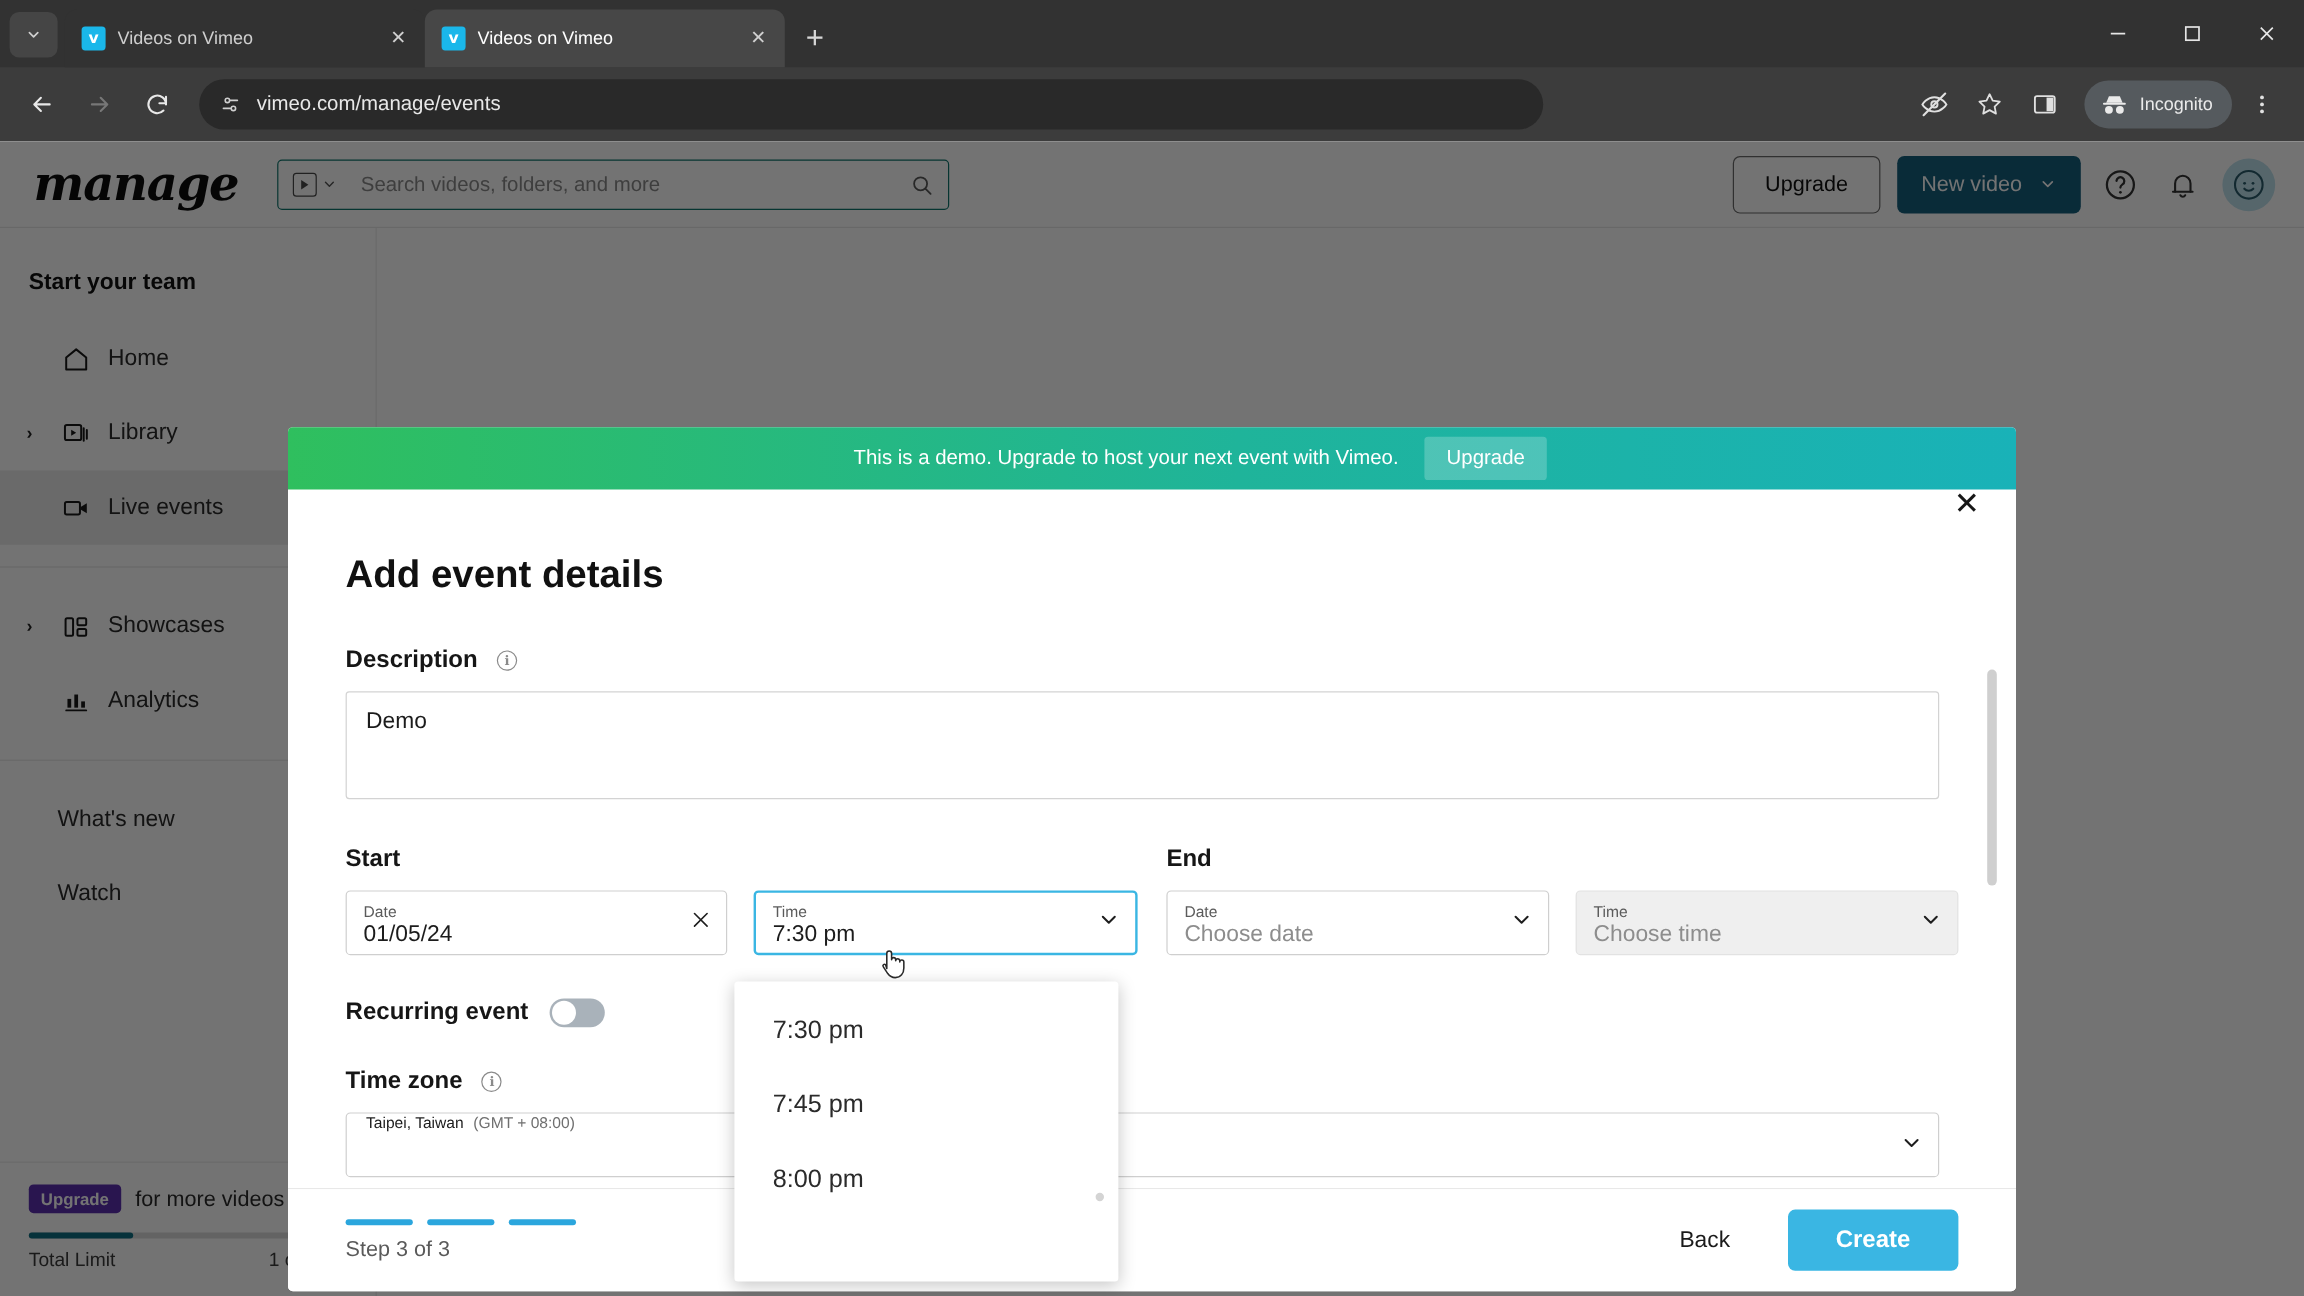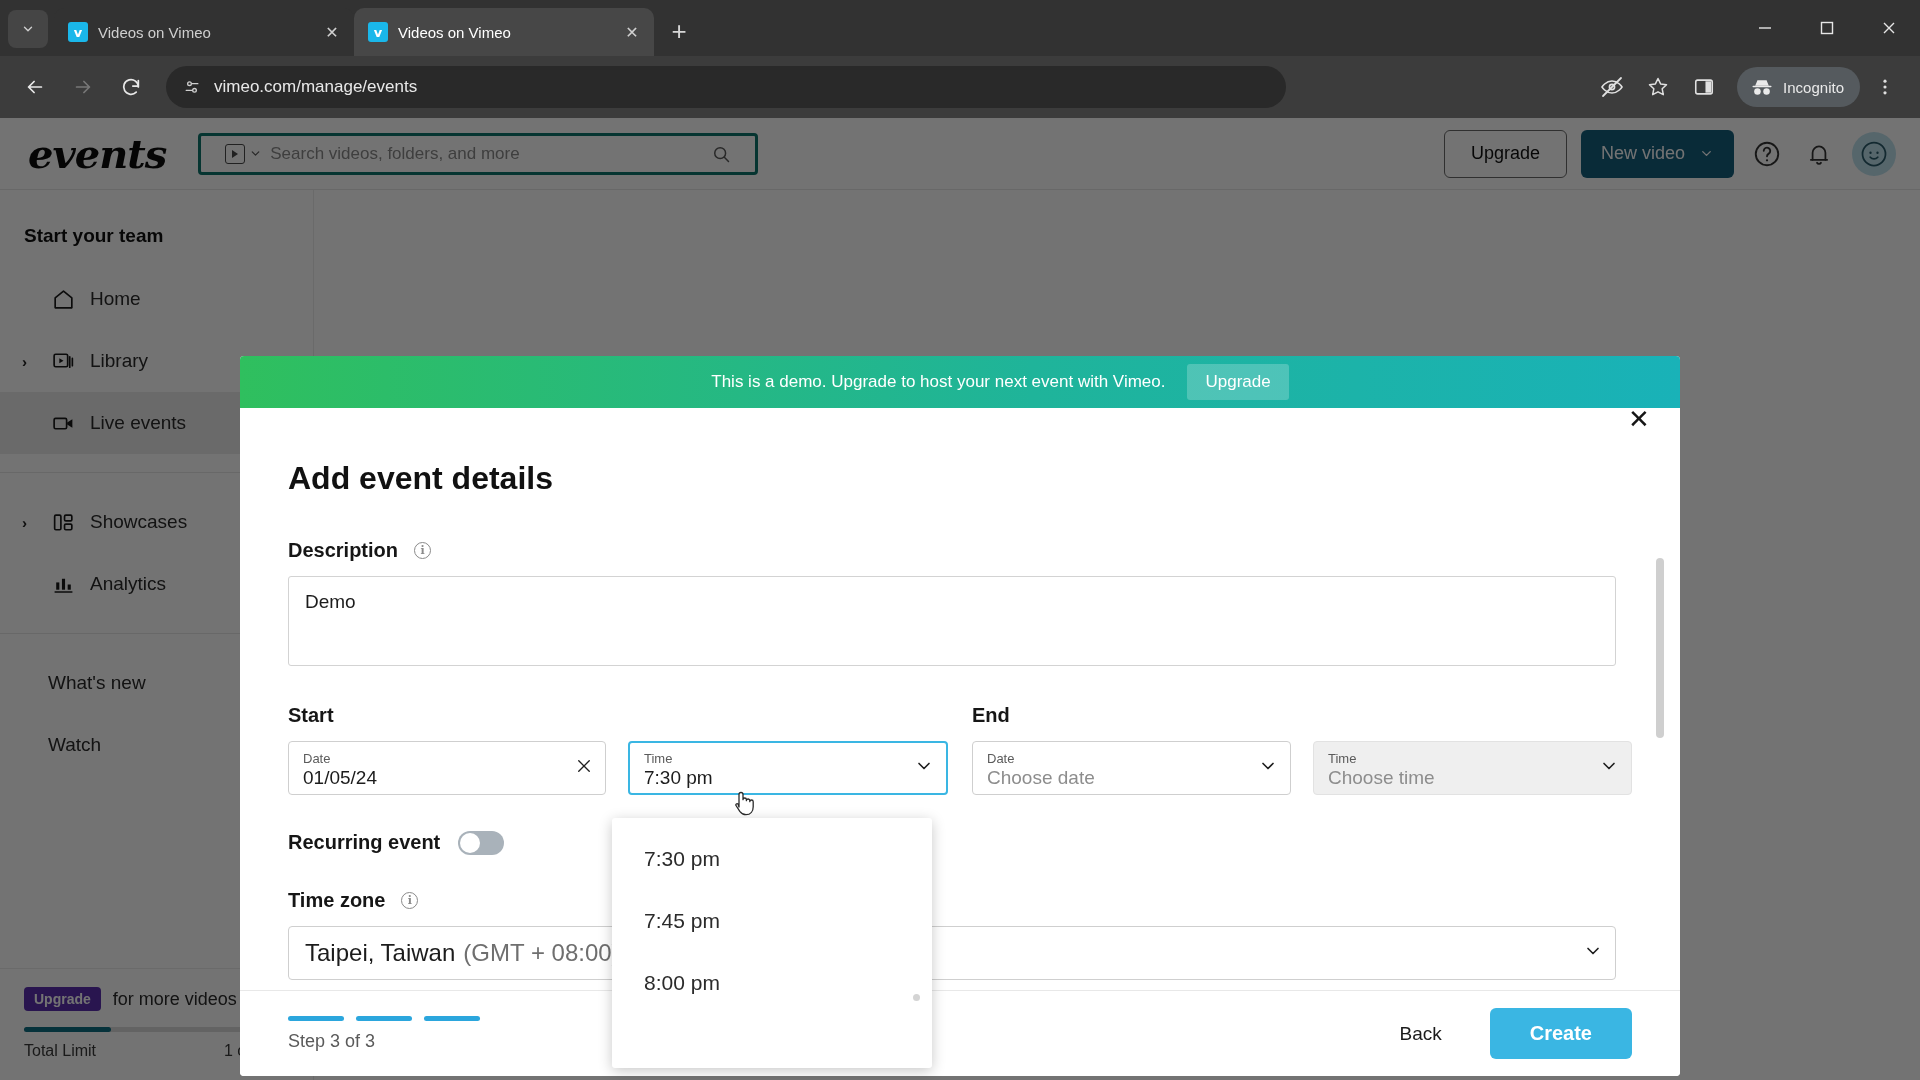--- a/index.html
+++ b/index.html
@@ -79,22 +79,22 @@
 
   .vimeo-header {
     height: 72px; display: flex; align-items: center; gap: 20px;
     padding: 0 24px; border-bottom: 1px solid #e6e6e6; background:#fff;
   }
   .vimeo-logo {
     font-family: "DejaVu Serif", serif; font-style: italic; font-weight: bold;
     font-size: 40px; letter-spacing: -1px; color: #0d0d0d; padding-left: 4px;
   }
   .searchbar {
-    width: 560px; height: 42px; border: 3px solid #0f766e; border-radius: 4px;
-    display: flex; align-items: center; padding: 0 24px; gap: 8px; margin-left: 12px;
+    width: 560px; height: 42px; border: 1px solid #0f766e; border-radius: 4px;
+    display: flex; align-items: center; padding: 0 12px; gap: 20px; margin-left: 12px;
   }
   .search-scope { display: flex; align-items: center; gap: 4px; color: #555; }
   .scope-box { width: 20px; height: 20px; border: 1.6px solid #4a4a4a; border-radius: 3px;
                display:flex; align-items:center; justify-content:center; }
   .scope-box i { width:0;height:0;border-left:6px solid #4a4a4a;border-top:4px solid transparent;border-bottom:4px solid transparent;display:block;}
   .search-input { flex: 1 1 auto; border: none; outline: none; font-size: 17px; color: #333; background: transparent; font-family:"Liberation Sans",sans-serif;}
   .search-input::placeholder { color: #8b8b8b; }
 
   .hdr-right { margin-left: auto; display: flex; align-items: center; gap: 14px; }
   .btn-upgrade-hdr {
@@ -191,22 +191,22 @@
   .ff-value { font-size: 19px; color: #1c1c1c; line-height: 1.25; }
   .ff-value.ph { color: #8d8d8d; }
   .ff-adorn { position: absolute; right: 12px; top: 50%; transform: translateY(-50%); color: #1e1e1e; }
   .toggle-row { display: flex; align-items: flex-start; gap: 18px; margin-top: 36px; }
   .toggle {
     width: 46px; height: 24px; border-radius: 12px; background: #a9b2ba; position: relative;
   }
   .toggle .knob { position:absolute; left: 2px; top: 2px; width: 20px; height: 20px; border-radius: 50%; background:#fff; }
   .tz-select {
     width: 1328px; height: 54px; border: 1px solid #cfcfcf; border-radius: 4px;
-    display: flex; align-items: center; padding: 0 16px; margin-top: 14px;
-    font-size: 24px; color: #1c1c1c; position: relative;
+    display: flex; padding: 0 16px; margin-top: 14px;
+    font-size: 13px; color: #1c1c1c; position: relative;
   }
   .tz-gmt { color: #6f6f6f; margin-left: 8px; }
 
   .scrollbar-track { position: absolute; right: 16px; top: 150px; width: 8px; height: 380px; }
   .scrollbar-thumb { width: 8px; height: 180px; background: #cfcfcf; border-radius: 4px; }
 
   .modal-footer {
     height: 86px; border-top: 1px solid #e8e8e8; display: flex; align-items: center;
     padding: 0 48px; background: #fff; border-radius: 0 0 4px 4px;
   }
@@ -338,21 +338,21 @@
             <circle cx="12" cy="12" r="1.9" fill="#e0e0e0"></circle>
             <circle cx="12" cy="19" r="1.9" fill="#e0e0e0"></circle>
           </svg>
       </div>
     </div>
   </div>
 
   <div class="page">
 
     <div class="vimeo-header">
-      <div class="vimeo-logo">events</div>
+      <div class="vimeo-logo">manage</div>
       <div class="searchbar">
         <div class="search-scope">
           <span class="scope-box">
               <i></i>
             </span>
           <svg width="13" height="13" viewBox="0 0 24 24">
               <path d="M6 9l6 6 6-6" stroke="#555" stroke-width="2.2" fill="none" stroke-linecap="round" stroke-linejoin="round"></path>
             </svg>
         </div>
         <input class="search-input" placeholder="Search videos, folders, and more" style="">

